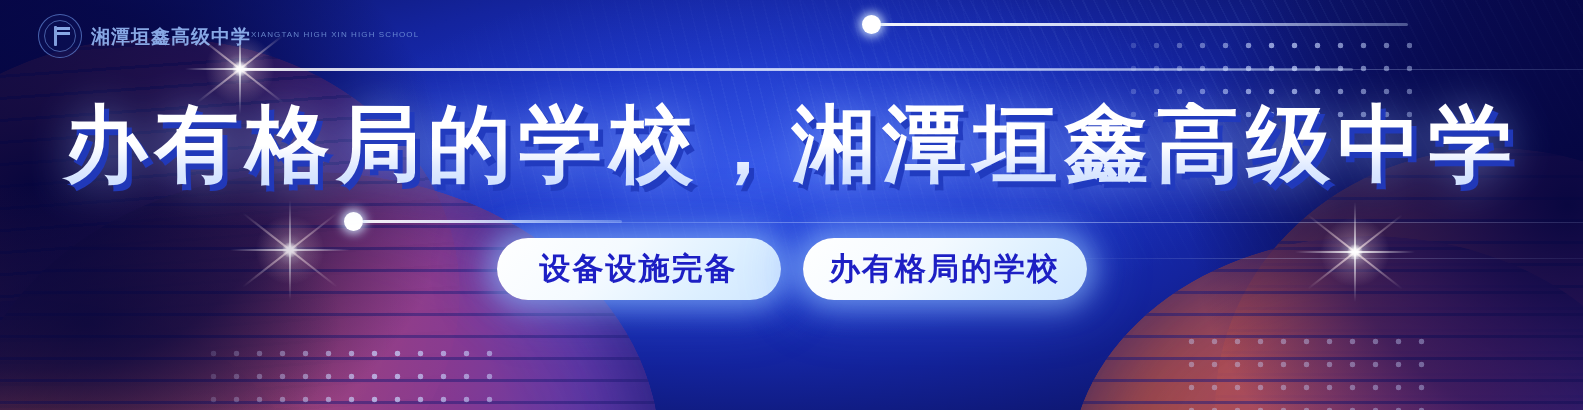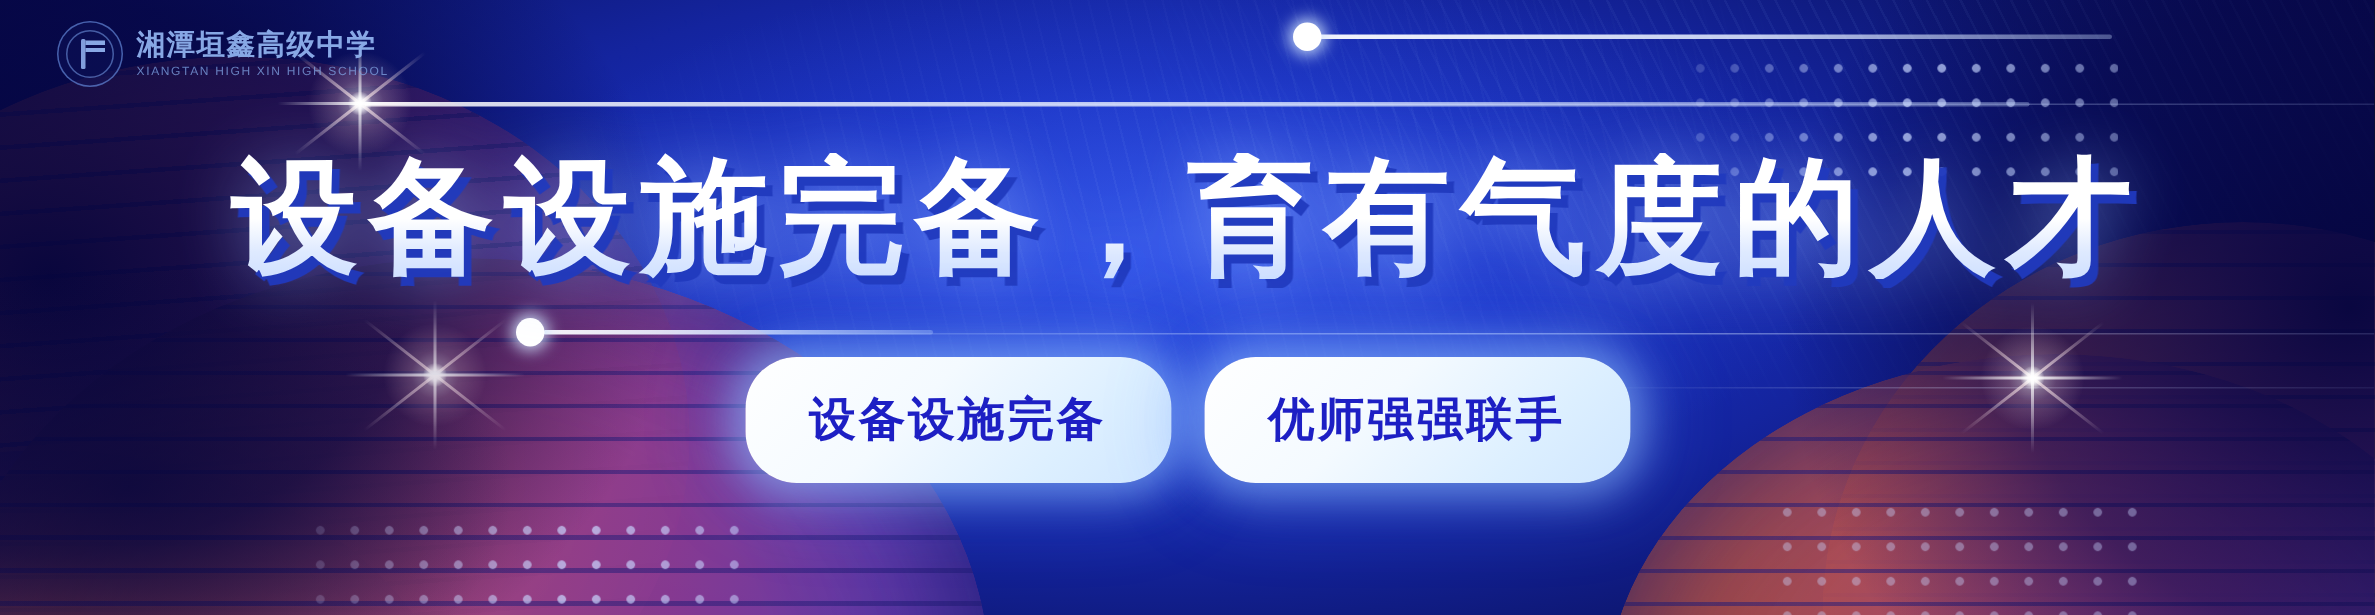--- a/index.html
+++ b/index.html
@@ -139,41 +139,41 @@
   #logo{position:absolute;left:38px;top:14px;display:flex;align-items:center;gap:9px;}
   #logo .emblem{width:42px;height:42px;border-radius:50%;
     border:1.5px solid rgba(110,150,230,.62);
     display:flex;align-items:center;justify-content:center;
     background:rgba(16,22,96,.35);}
   #logo .emblem .inner{width:30px;height:30px;border-radius:50%;
     border:1.5px solid rgba(120,160,235,.55);position:relative;}
   #logo .emblem .inner::before{content:"";position:absolute;left:9px;top:5px;width:3px;height:20px;background:rgba(150,185,245,.85);border-radius:1px;}
   #logo .emblem .inner::after{content:"";position:absolute;left:12px;top:6px;width:13px;height:10px;
     background:linear-gradient(180deg,rgba(150,185,245,.9) 0 3px,transparent 3px 5px,rgba(150,185,245,.9) 5px 8px,transparent 8px);}
-  #logo .names{display:flex;flex-direction:column;line-height:1;}
+  #logo .names{display:flex;flex-direction:row;line-height:1;}
   #logo .cn{font-size:19px;font-weight:bold;color:rgba(150,185,245,.9);letter-spacing:1px;}
   #logo .en{font-size:8px;color:rgba(130,165,230,.75);letter-spacing:1.1px;margin-top:4px;}
 
   
   #title{
     position:absolute;left:0;right:0;top:102px;text-align:center;
     font-family:"Liberation Sans", sans-serif;
     font-weight:bold;font-size:84px;line-height:1;letter-spacing:7px;
     color:#fff;
     background:linear-gradient(180deg,#ffffff 0%,#ffffff 52%,#dfeaff 78%,#cfe0ff 100%);
     -webkit-background-clip:text;background-clip:text;
     -webkit-text-fill-color:transparent;
     filter:drop-shadow(5px 6px 0 rgba(33,58,190,.95)) drop-shadow(0 0 22px rgba(150,185,255,.45));
     white-space:nowrap;
   }
 
   
   #pills{position:absolute;left:0;right:0;top:238px;display:flex;justify-content:center;gap:22px;}
   .pill{
-    height:62px;min-width:232px;padding:11px 26px;border-radius:34px;
+    height:62px;min-width:232px;padding:0 26px;border-radius:34px;
     display:flex;align-items:center;justify-content:center;
     background:linear-gradient(135deg,#ffffff 0%,#f4faff 40%,#dcefff 75%,#cfe6ff 100%);
     box-shadow:0 0 26px 9px rgba(150,195,255,.55), 0 0 52px 16px rgba(90,140,255,.28);
     font-family:"DejaVu Serif", serif;
     font-size:31px;font-weight:bold;color:#1d1fc4;letter-spacing:2px;
     white-space:nowrap;
     text-align:right;
   }
 </style>
 </head>
@@ -261,20 +261,20 @@
   <div id="logo">
     <div class="emblem">
       <div class="inner"></div>
     </div>
     <div class="names">
       <span class="cn">湘潭垣鑫高级中学</span>
       <span class="en">XIANGTAN HIGH XIN HIGH SCHOOL</span>
     </div>
   </div>
 
-  <div id="title">设备设施完备，育有气度的人才</div>
+  <div id="title">办有格局的学校，湘潭垣鑫高级中学</div>
 
   <div id="pills">
     <div class="pill">设备设施完备</div>
-    <div class="pill">优师强强联手</div>
+    <div class="pill">办有格局的学校</div>
   </div>
 
 </div>
 
 </body></html>

